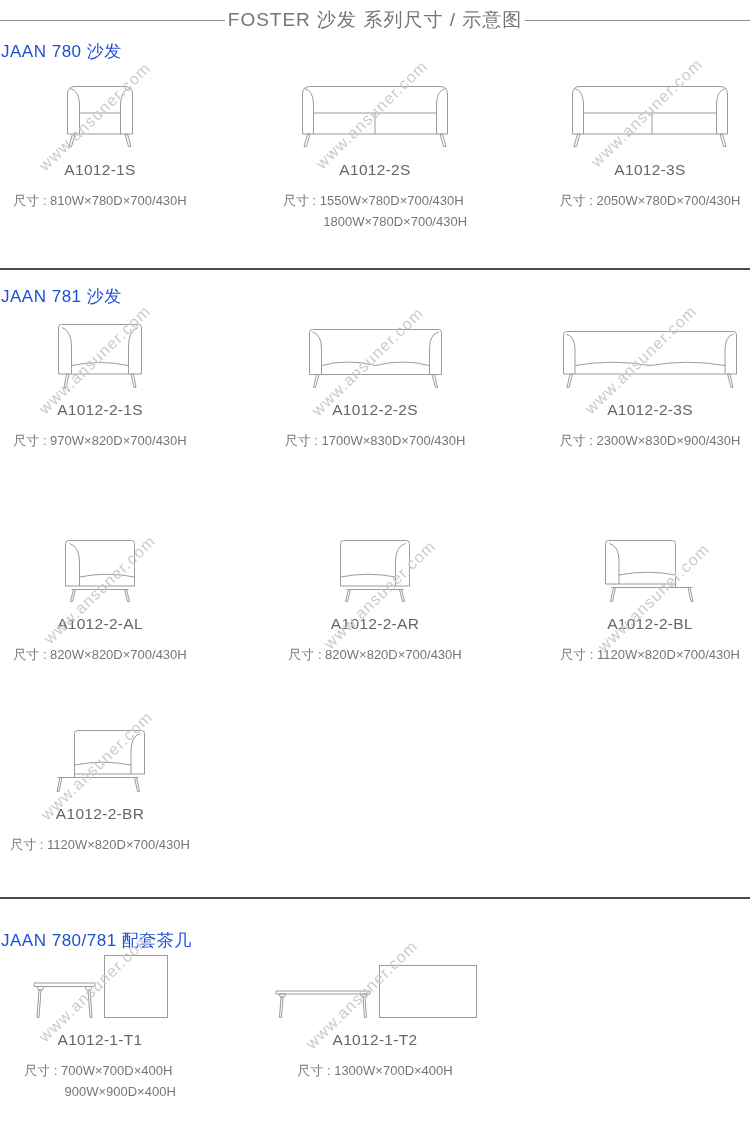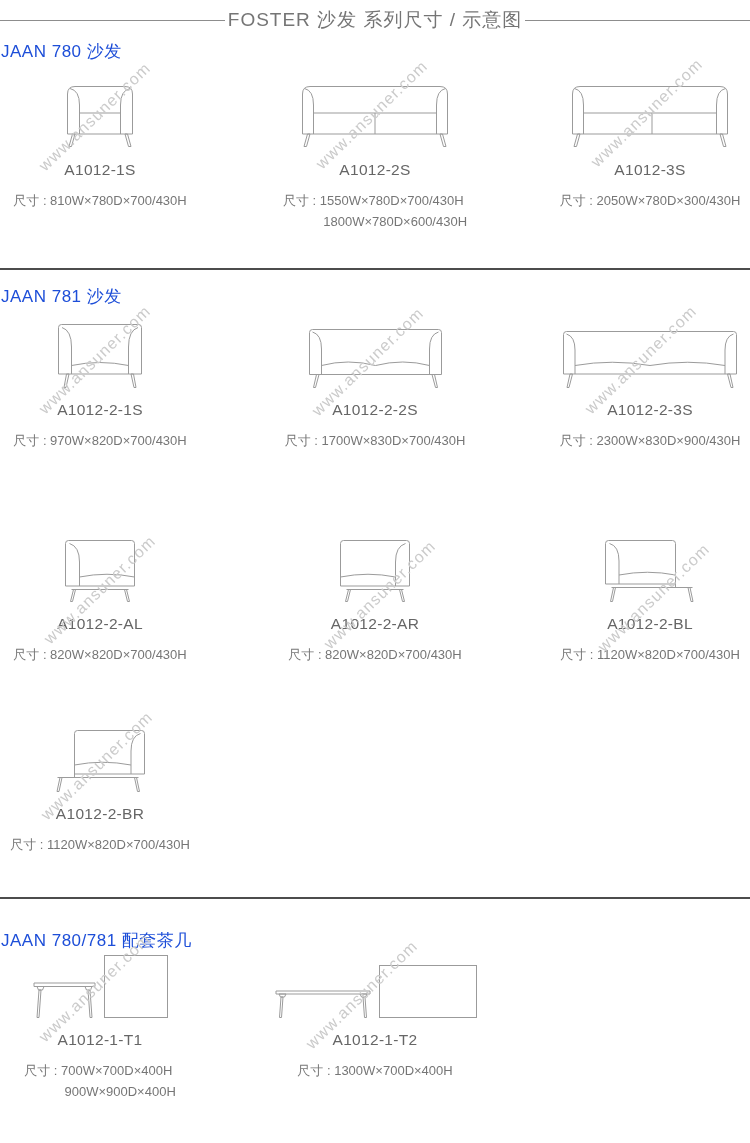--- a/index.html
+++ b/index.html
@@ -62,41 +62,41 @@
         <path d="M13.5,29 H136.5"></path>
             <path d="M75,29 V50"></path>
         <path d="M7.5,50 L4,62.5 H6.5 L10,50 Z"></path>
             <path d="M142.5,50 L146,62.5 H143.5 L140,50 Z"></path>
       </g>
         </svg>
     </div>
     <div class="model">A1012-2S</div>
     <div class="dims">
       <div><span>尺寸 : </span><span>1550W×780D×700/430H</span></div>
-      <div class="dim-extra"><span>1800W×780D×600/430H</span></div>
+      <div class="dim-extra"><span>1800W×780D×700/430H</span></div>
     </div>
   </div>
 
   <div class="item" style="left:520px;top:84px">
     <div class="drawing" style="height:64px">
       <svg width="160" height="64" viewBox="0 0 160 64">
           <g class="ln">
         <path d="M2.5,50 V10 Q2.5,2.5 10,2.5 H150 Q157.5,2.5 157.5,10 V50 Z"></path>
         <path d="M13.5,50 V21 Q13.5,6.5 4.5,4.5"></path>
             <path d="M146.5,50 V21 Q146.5,6.5 155.5,4.5"></path>
         <path d="M13.5,29 H146.5"></path>
             <path d="M82,29 V50"></path>
         <path d="M7.5,50 L4,62.5 H6.5 L10,50 Z"></path>
             <path d="M152.5,50 L156,62.5 H153.5 L150,50 Z"></path>
       </g>
         </svg>
     </div>
     <div class="model">A1012-3S</div>
     <div class="dims">
-      <div><span>尺寸 : </span><span>2050W×780D×300/430H</span></div>
+      <div><span>尺寸 : </span><span>2050W×780D×700/430H</span></div>
     </div>
   </div>
 
   <div class="divider" style="top:268px"></div>
 
   <div class="sec-heading" style="top:285px">JAAN 781 沙发</div>
 
   <div class="item" style="left:-30px;top:327px">
     <div class="drawing" style="height:61px">
       <svg width="88" height="66" viewBox="0 0 88 66">

